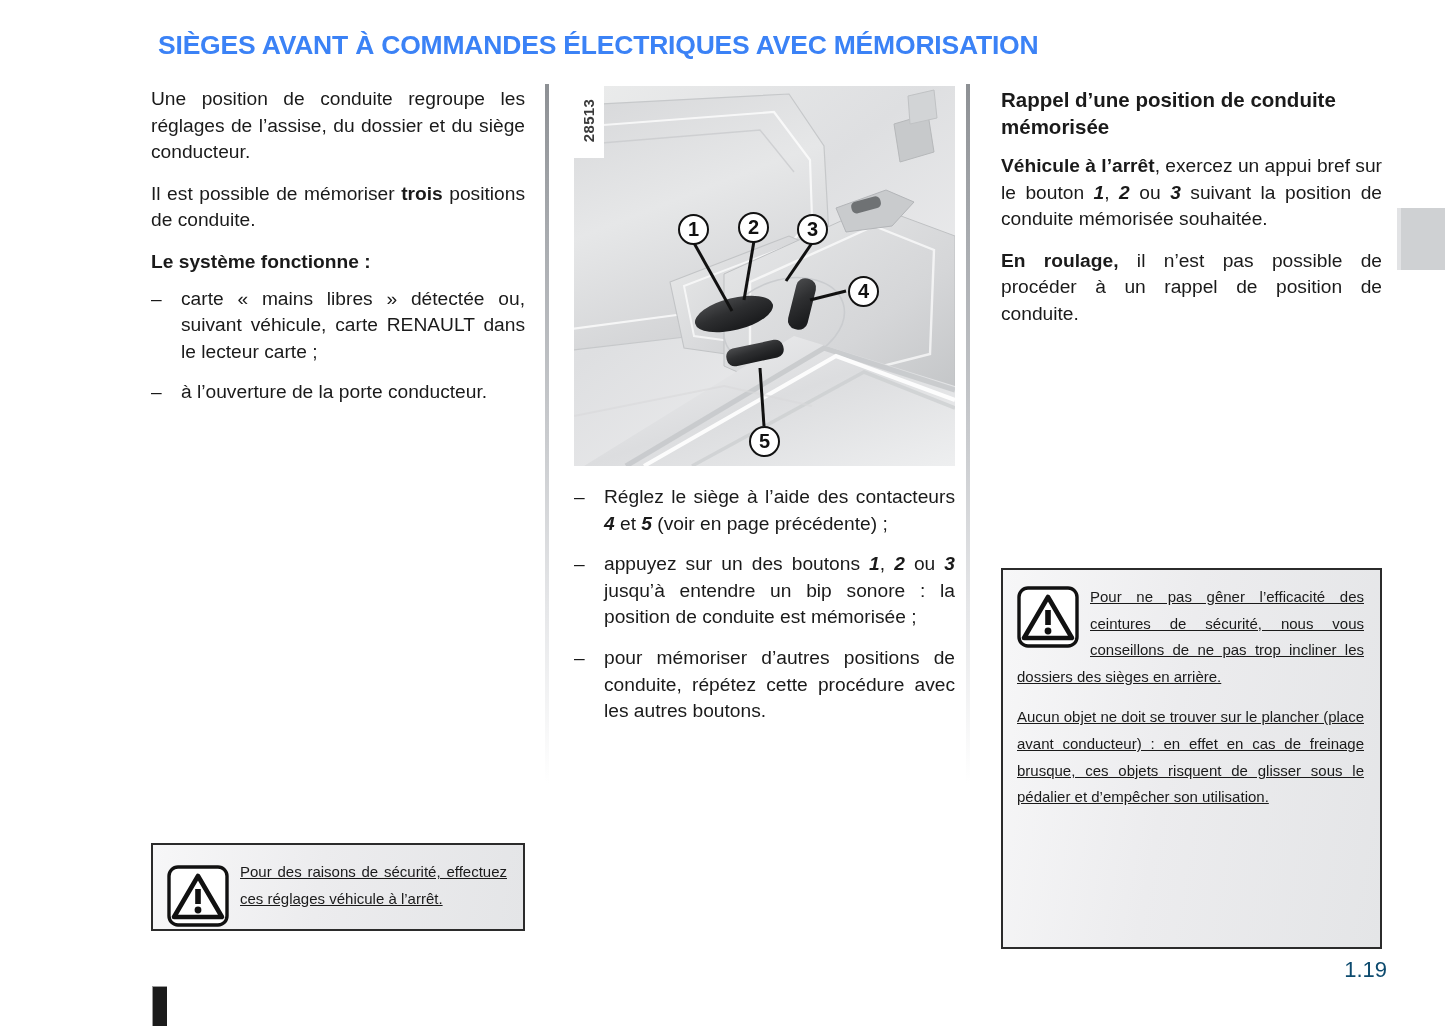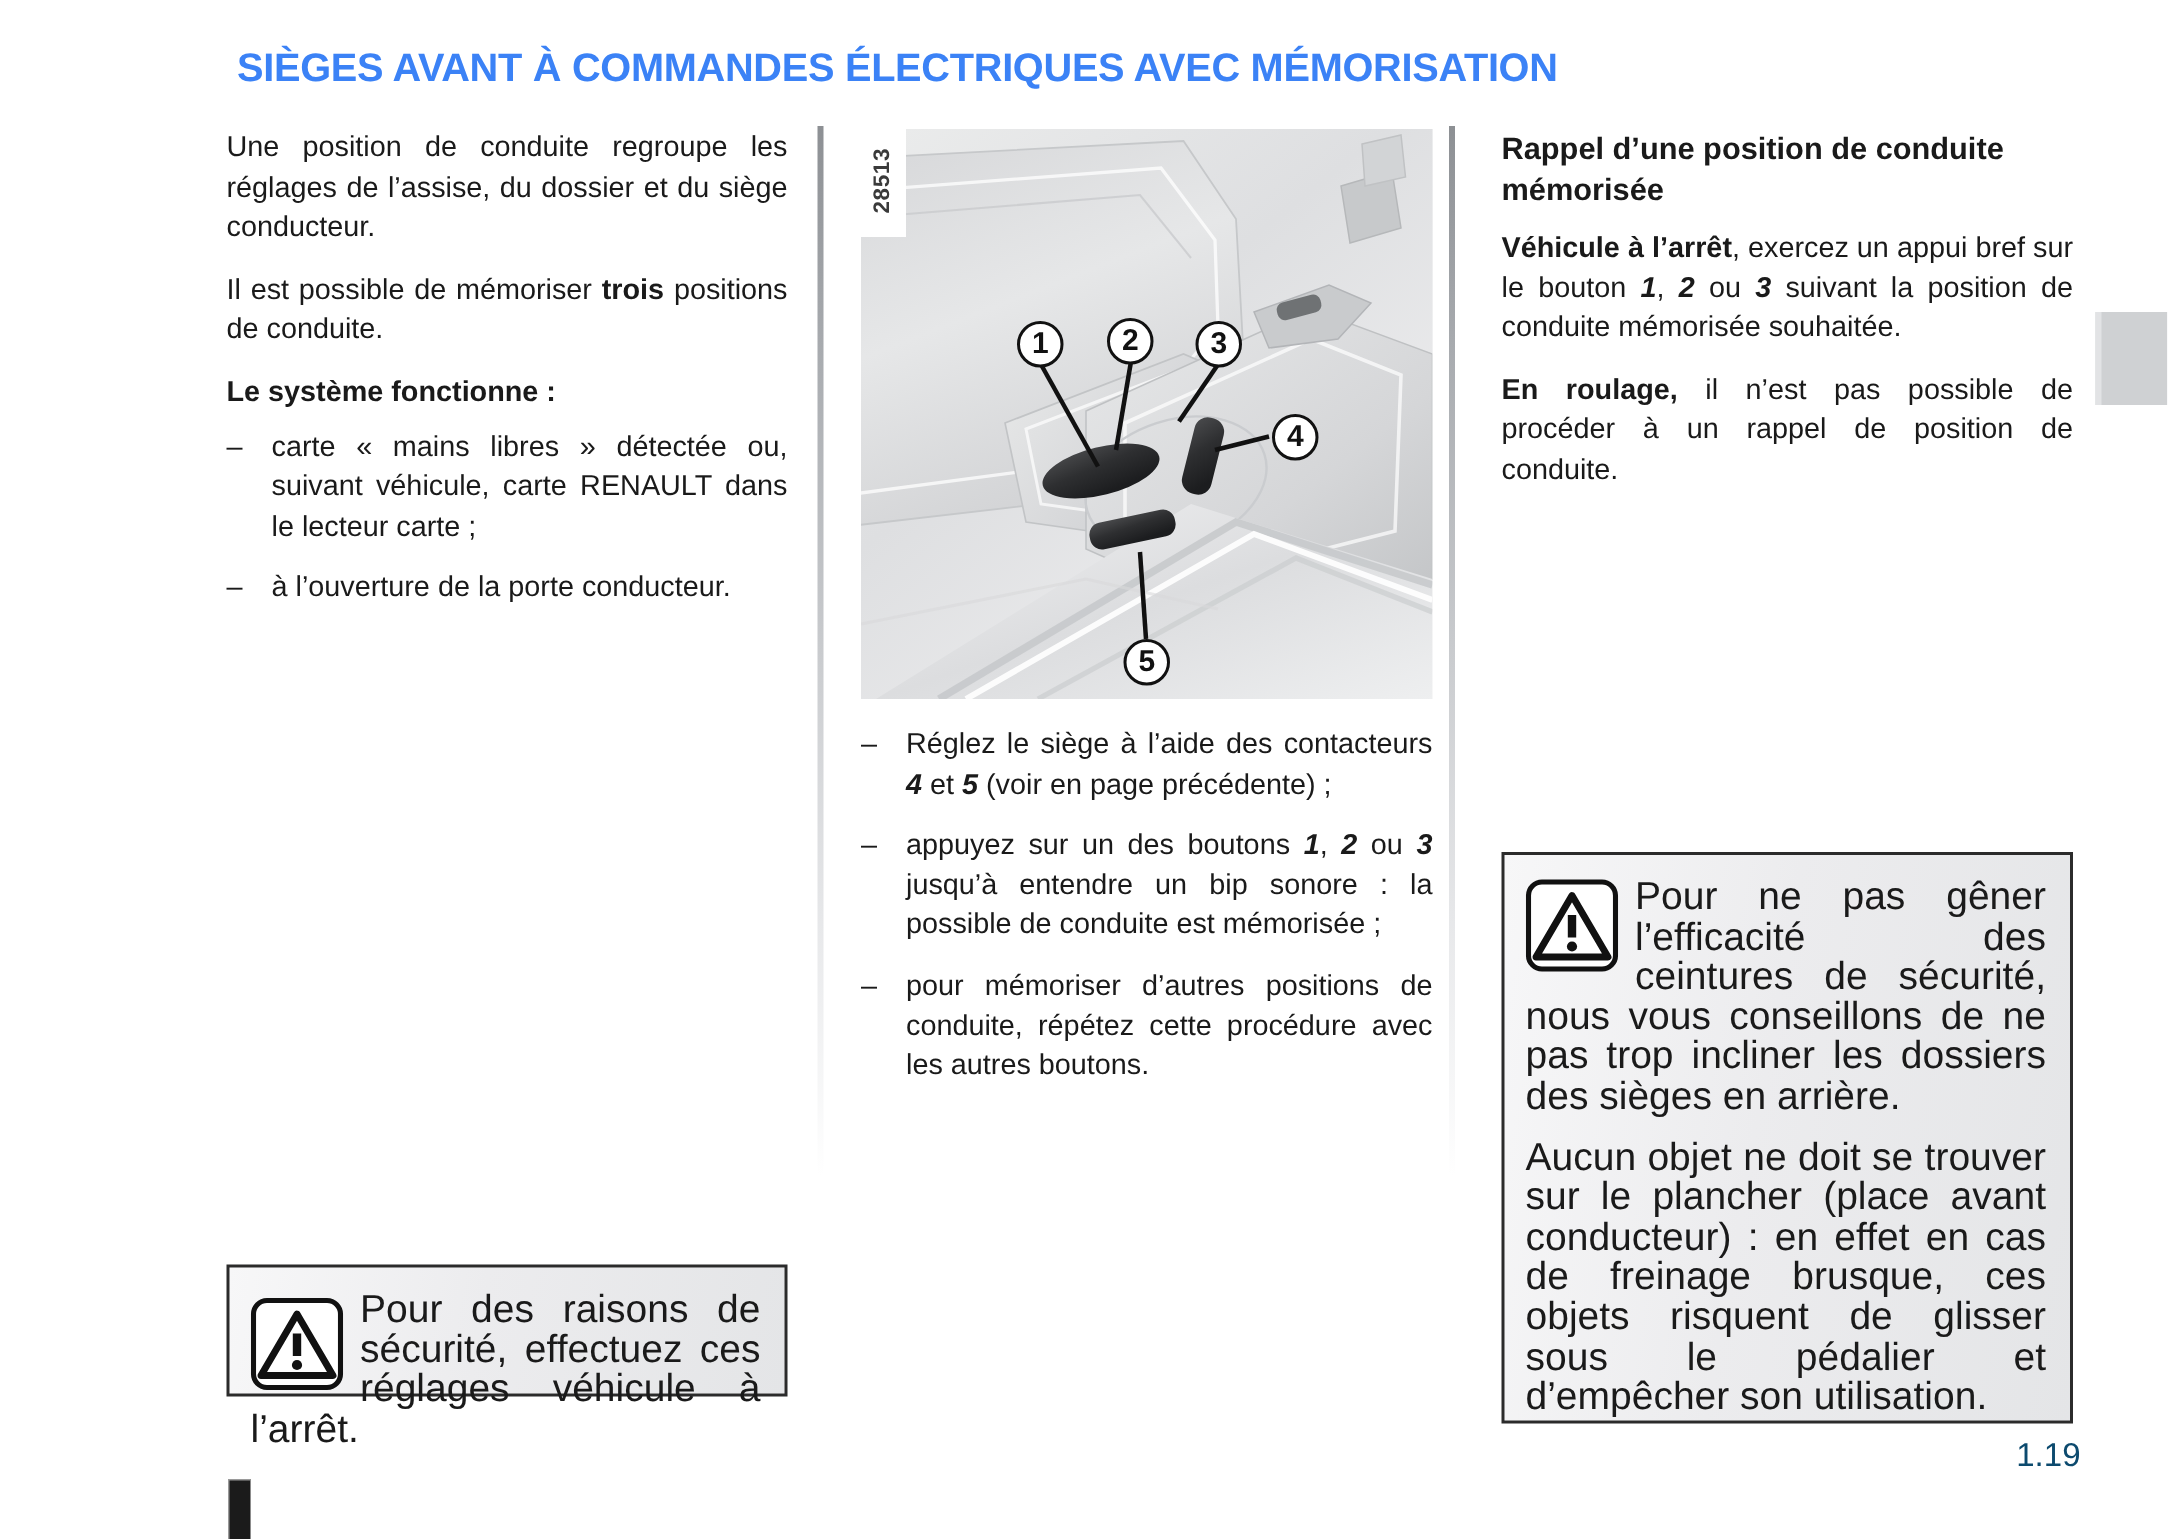--- a/index.html
+++ b/index.html
@@ -163,23 +163,24 @@
   }
   .warn-icon {
     float: left;
     width: 62px;
     height: 62px;
     margin: 2px 11px 2px 0;
   }
   .warn-left .warn-icon { margin-top: 6px; }
   .warnbox p {
     margin: 0 0 14px 0;
-    font-size: 26px;
+    font-size: 15px;
     line-height: 26.6px;
     text-align: justify;
+    text-decoration: underline;
   }
   .warnbox p:last-child { margin-bottom: 0; }
   .warn-left p { text-align: justify; }
 
   
   .page-number {
     position: absolute;
     right: 58px;
     top: 957px;
     font-size: 22px;
@@ -322,21 +323,21 @@
 
     <div style="margin-top:18px;">
 
       <ul class="dashlist">
         <li>
           <span class="dash">–</span>
           <span>Réglez le siège à l’aide des contacteurs </span><i class="num">4</i><span> et </span><i class="num">5</i><span> (voir en page précédente) ;</span>
         </li>
         <li>
           <span class="dash">–</span>
-          <span>appuyez sur un des boutons </span><i class="num">1</i><span>, </span><i class="num">2</i><span> ou </span><i class="num">3</i><span> jusqu’à entendre un bip sonore : la possible de conduite est mémorisée ;</span>
+          <span>appuyez sur un des boutons </span><i class="num">1</i><span>, </span><i class="num">2</i><span> ou </span><i class="num">3</i><span> jusqu’à entendre un bip sonore : la position de conduite est mémorisée ;</span>
         </li>
         <li>
           <span class="dash">–</span>
           <span>pour mémoriser d’autres positions de conduite, répétez cette procédure avec les autres boutons.</span>
         </li>
       </ul>
     </div>
   </div>
 
   <div class="col col-right">

